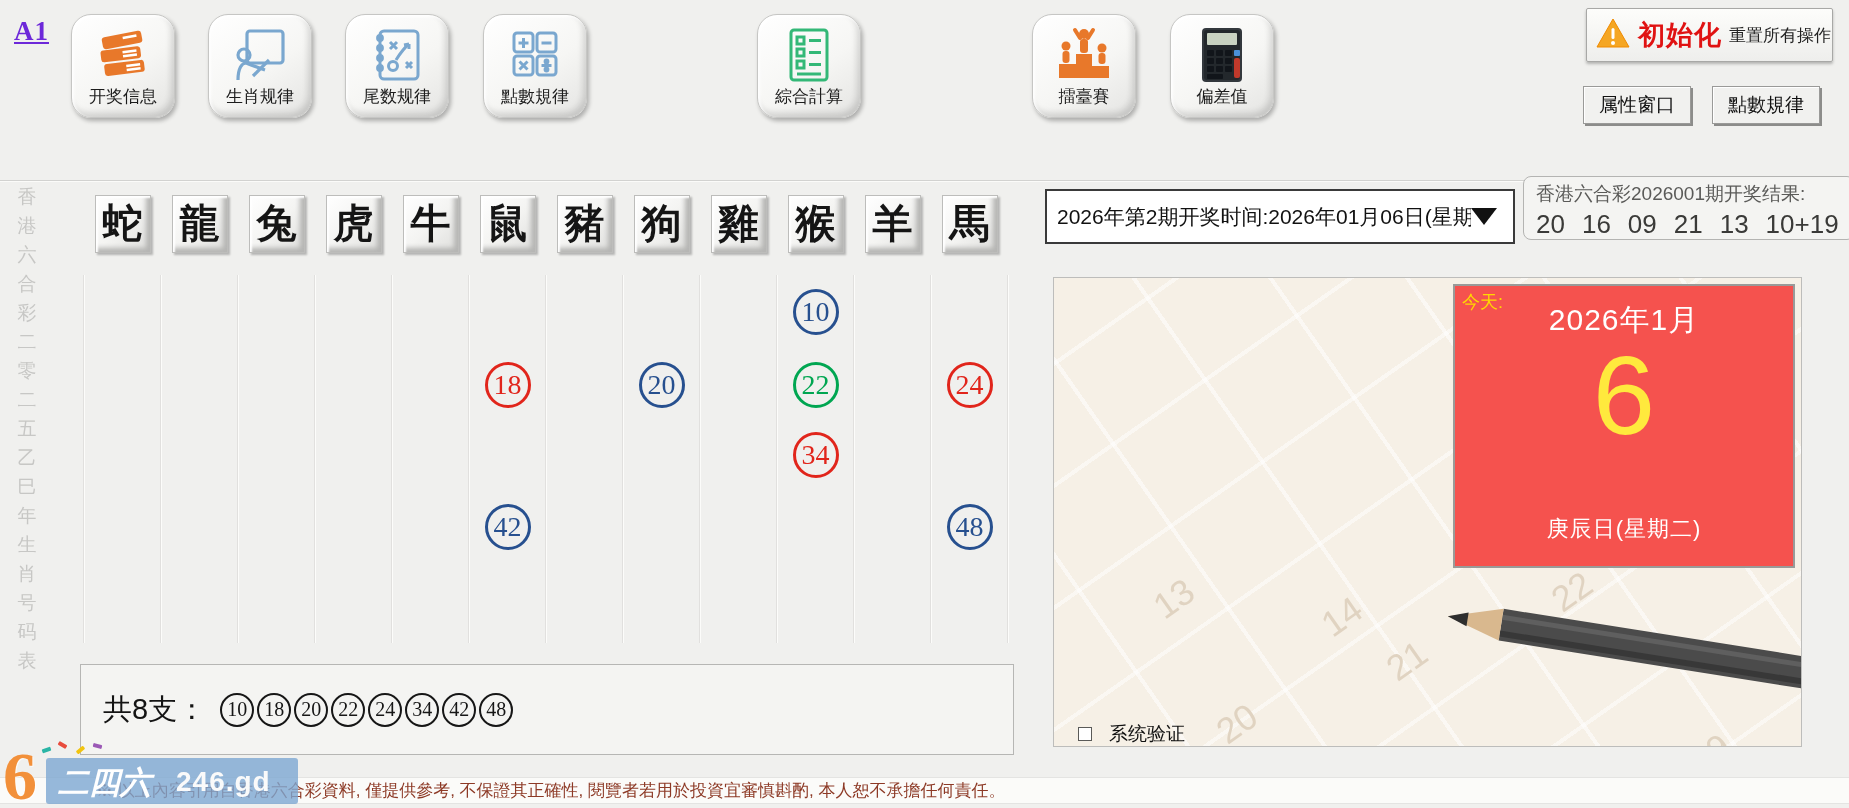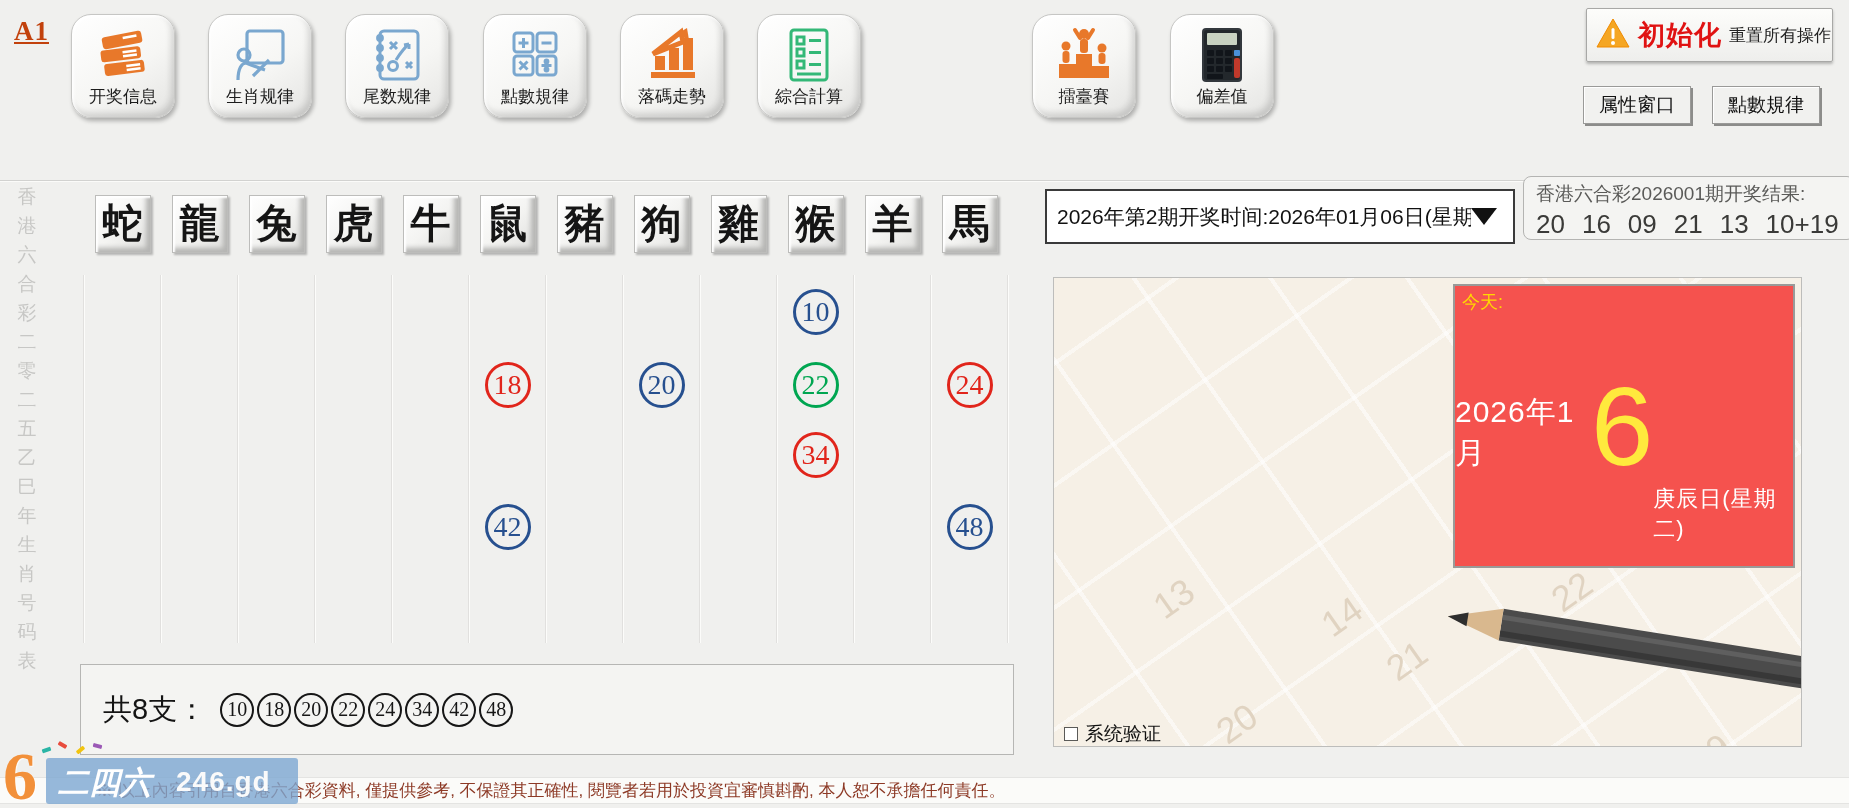--- a/index.html
+++ b/index.html
@@ -7,21 +7,21 @@
   .screen{
     position:relative;width:1849px;height:808px;overflow:hidden;
     background:#f0f0ee;
     font-family:"Liberation Sans",sans-serif;
     -webkit-font-smoothing:antialiased;
   }
   
   .corner-label{
     position:absolute;left:14px;top:16px;
     font-family:"Liberation Serif",serif;font-size:27px;font-weight:bold;
-    color:#c2410c;text-decoration:underline;letter-spacing:1px;
+    color:#6d28d9;text-decoration:underline;letter-spacing:1px;
   }
   
   .toolbar-btn{
     position:absolute;top:14px;width:104px;height:104px;
     border-radius:20px;border:1px solid #c6c6c4;
     background:linear-gradient(145deg,#ffffff 0%,#f6f6f4 55%,#e4e4e2 100%);
     box-shadow:inset 2px 2px 3px #ffffff,inset -3px -4px 6px rgba(0,0,0,.14),2px 3px 4px rgba(0,0,0,.28);
     display:flex;flex-direction:column;align-items:center;justify-content:flex-end;
     cursor:pointer;
   }
@@ -102,27 +102,27 @@
   }
   .cal-grid1{position:absolute;left:-220px;top:-160px;width:1200px;height:900px;opacity:.55;
     background:repeating-linear-gradient(55deg,rgba(255,255,255,0) 0 108px,#ffffff 108px 112px);
     transform:rotate(0deg);}
   .cal-grid2{position:absolute;left:-220px;top:-160px;width:1200px;height:900px;opacity:.5;
     background:repeating-linear-gradient(-35deg,rgba(255,255,255,0) 0 96px,#ffffff 96px 100px);}
   .faint-num{position:absolute;font-size:36px;color:#e0d3c1;transform:rotate(-35deg);font-family:"Liberation Sans",sans-serif;}
   .today-card{
     position:absolute;left:399px;top:6px;width:342px;height:284px;
     background:#f5524e;border:2px solid #9a9a98;
-    display:flex;align-items:center;
+    display:flex;flex-direction:column;align-items:center;
   }
   .tc-today{position:absolute;left:7px;top:4px;font-size:18px;color:#ffd800;}
   .tc-month{margin-top:14px;font-size:30px;color:#ffffff;letter-spacing:1px;}
   .tc-day{font-size:112px;color:#ffe93d;line-height:.95;margin-top:2px;font-family:"Liberation Sans",sans-serif;}
   .tc-info{margin-top:auto;margin-bottom:22px;font-size:22px;color:#ffffff;letter-spacing:1px;}
-  .sys-check{position:absolute;left:10px;top:443px;display:flex;align-items:center;gap:7px;cursor:pointer;}
+  .sys-check{position:absolute;left:24px;top:443px;display:flex;align-items:center;gap:17px;cursor:pointer;}
   .sys-check .box{width:14px;height:14px;background:#ffffff;border:1px solid #5a5a58;}
   .sys-check .lbl{font-size:19px;color:#111;}
   
   .footer-bar{
     position:absolute;left:0;top:777px;width:1849px;height:27px;
     background:#fbfbf9;border-top:1px solid #e4e4e2;border-bottom:1px solid #e4e4e2;
     display:flex;align-items:center;
   }
   .footer-bar .disclaimer{padding-left:96px;font-size:17px;color:#8d3a26;white-space:nowrap;}
   
@@ -201,33 +201,20 @@
         <path d="M22 18 l7 7 M29 18 l-7 7"></path>
         <path d="M38 38 l6 6 M44 38 l-6 6"></path>
         <circle cx="25" cy="42" r="4.5"></circle>
         <path d="M28 36 C33 28 36 24 41 20"></path>
         <path d="M41 20 l-5 1 M41 20 l0 5"></path>
       </svg>
     </span>
     <span class="tlabel">尾数规律</span>
   </div>
 
-  <div class="toolbar-btn" style="left:620px">
-    <span class="ticon">
-      <svg width="58" height="64" viewBox="0 0 58 64" fill="#e8782a">
-        <rect x="8" y="48" width="44" height="6"></rect>
-        <rect x="12" y="32" width="10" height="14"></rect>
-        <rect x="26" y="24" width="10" height="22"></rect>
-        <rect x="40" y="14" width="10" height="32"></rect>
-        <path d="M10 30 L38 8 L40 18 Z" fill="none" stroke="#e8782a" stroke-width="5"></path>
-        <path d="M44 4 L46 16 L34 10 Z"></path>
-      </svg>
-    </span>
-    <span class="tlabel">落碼走勢</span>
-  </div>
 
   <div class="toolbar-btn" style="left:757px">
     <span class="ticon">
       <svg width="58" height="64" viewBox="0 0 58 64" fill="none" stroke="#33b877" stroke-width="3">
         <rect x="11" y="6" width="36" height="50" rx="3"></rect>
         <rect x="17" y="13" width="7" height="7"></rect>
           <path d="M29 16.5 h12"></path>
         <rect x="17" y="25" width="7" height="7"></rect>
           <path d="M29 28.5 h12"></path>
         <rect x="17" y="37" width="7" height="7"></rect>

